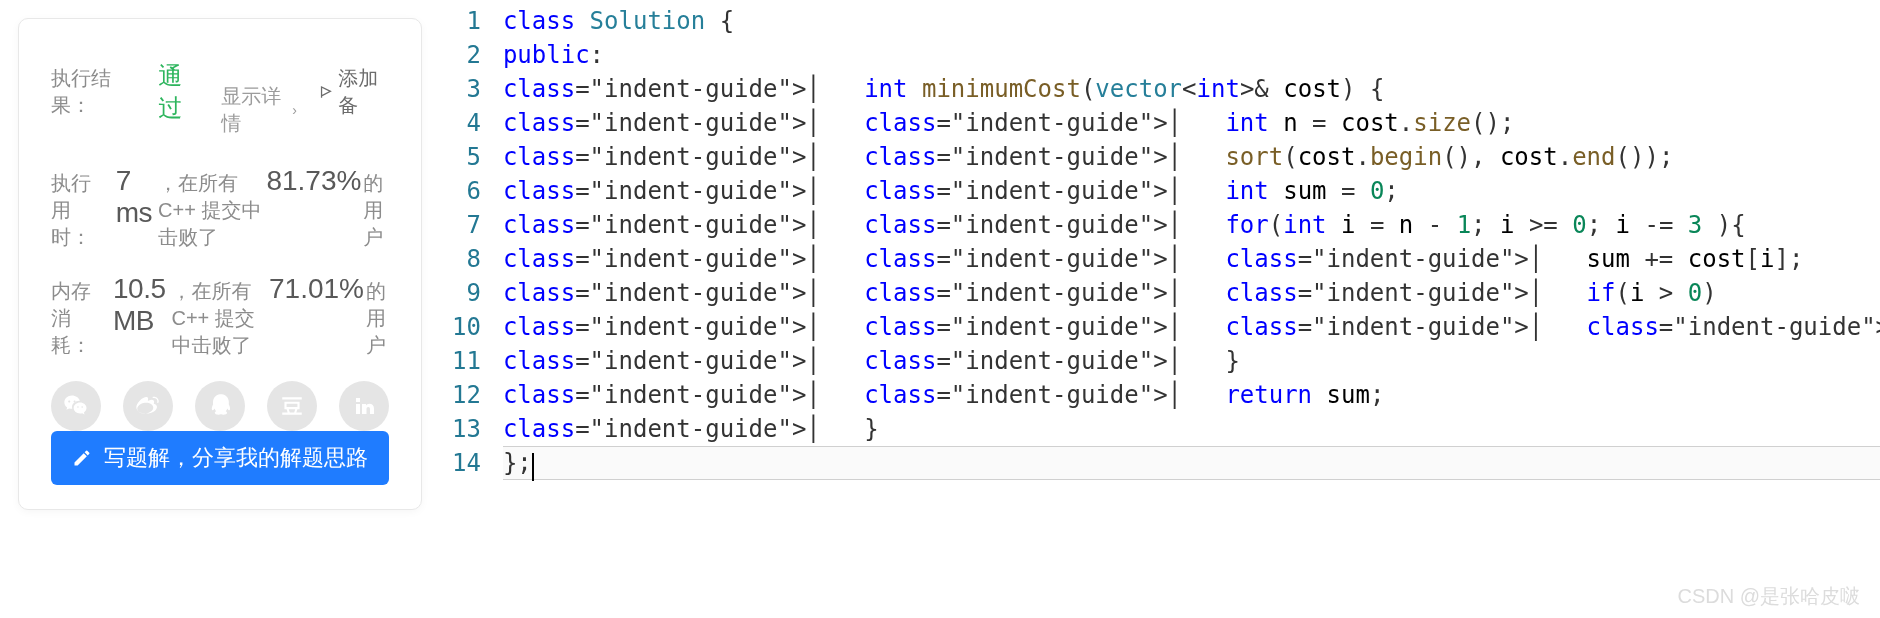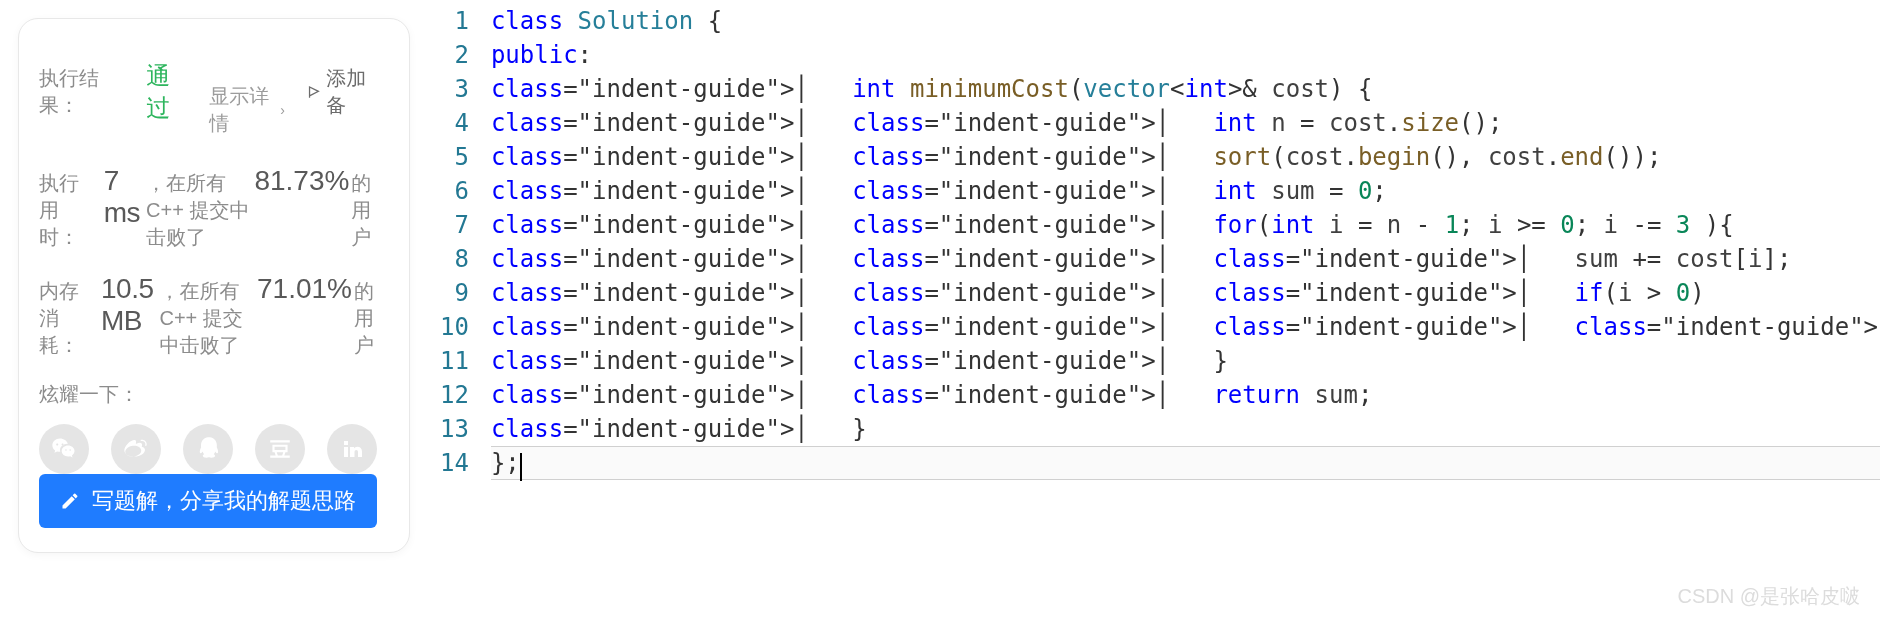--- a/index.html
+++ b/index.html
@@ -10,22 +10,22 @@
     background: #fff;
     display: flex;
     position: relative;
   }
   .left-panel {
     width: 790px;
     padding: 18px 0 0 18px;
   }
   .card {
     border: 1px solid #e8e8e8;
-    border-radius: 20px;
-    padding: 28px 32px 24px 20px;
+    border-radius: 10px;
+    padding: 28px 32px 24px 32px;
     box-shadow: 0 2px 8px rgba(0,0,0,0.04);
     background: #fff;
   }
   .row1 {
     display: flex;
     align-items: center;
     gap: 22px;
     margin-bottom: 28px;
   }
   .label-gray { color: #8c8c8c; font-size: 20px; }
@@ -111,21 +111,21 @@
     width: 2px;
     height: 28px;
     background: #000;
     vertical-align: text-bottom;
     margin-bottom: -4px;
   }
   .tok-kw { color: #0000ff; }
   .tok-type { color: #267f99; }
   .tok-func { color: #795e26; }
   .tok-num { color: #098658; }
-  .tok-var { color: #404040; }
+  .tok-var { color: #000000; }
   .watermark {
     position: absolute;
     right: 20px;
     bottom: 8px;
     color: #dcdcdc;
     font-size: 20px;
     z-index: 5;
   }
 </style>
 </head>
@@ -158,21 +158,20 @@
 
     <div class="stat-row">
       <span class="stat-label">内存消耗：</span>
       <span class="stat-big">10.5 MB</span>
       <span class="stat-text">，在所有 C++ 提交中击败了</span>
       <span class="stat-pct">71.01%</span>
       <span class="stat-text">的用户</span>
     </div>
 
 
-    <div class="label-gray">炫耀一下：</div>
     <div class="share-icons">
       <div class="share-icon">
         <svg width="28" height="28" viewBox="0 0 24 24">
             <path d="M8.5 3C4.9 3 2 5.6 2 8.8c0 1.8.9 3.4 2.4 4.5l-.6 2 2.3-1.2c.8.2 1.6.3 2.4.3h.3c-.1-.4-.2-.9-.2-1.4 0-3 2.9-5.4 6.4-5.4h.3C14.6 5 11.8 3 8.5 3zm-2.3 4.3c.5 0 .9.4.9.9s-.4.9-.9.9-.9-.4-.9-.9.4-.9.9-.9zm4.6 0c.5 0 .9.4.9.9s-.4.9-.9.9-.9-.4-.9-.9.4-.9.9-.9zM15.5 9c-3 0-5.5 2.1-5.5 4.7 0 2.6 2.5 4.7 5.5 4.7.6 0 1.2-.1 1.8-.2l2 1-.5-1.7c1.3-.9 2.2-2.3 2.2-3.8 0-2.6-2.5-4.7-5.5-4.7zm-1.8 3.2c.4 0 .7.3.7.7s-.3.7-.7.7-.7-.3-.7-.7.3-.7.7-.7zm3.6 0c.4 0 .7.3.7.7s-.3.7-.7.7-.7-.3-.7-.7.3-.7.7-.7z"></path>
           </svg>
       </div>
       <div class="share-icon">
         <svg width="28" height="28" viewBox="0 0 24 24">
             <path d="M10 18.5c-3.8.4-7-1.4-7.2-3.9-.2-2.5 2.7-5 6.5-5.4 3.8-.4 7 1.4 7.2 3.9.2 2.5-2.7 5-6.5 5.4zm7.5-8.3c-.3-.1-.6 0-.5-.4.3-.9.3-1.7 0-2.3-.7-1.2-2.5-1.1-4.6-.1 0 0-.7.3-.5-.2.3-1 .3-1.9-.2-2.4-1.1-1.1-4.2.1-6.8 2.7C2.9 9.4 2 11.5 2 13.2c0 3.3 4.3 5.3 8.5 5.3 5.5 0 9.2-3.2 9.2-5.7 0-1.5-1.3-2.4-2.2-2.6zm2.6-4.9c-1-1.1-2.5-1.5-3.8-1.2-.3.1-.5.4-.4.7.1.3.4.5.7.4.9-.2 2 .1 2.7.8.7.8.9 1.8.6 2.7-.1.3.1.6.4.7.3.1.6-.1.7-.4.4-1.3.1-2.7-.9-3.7z"></path>
           </svg>

